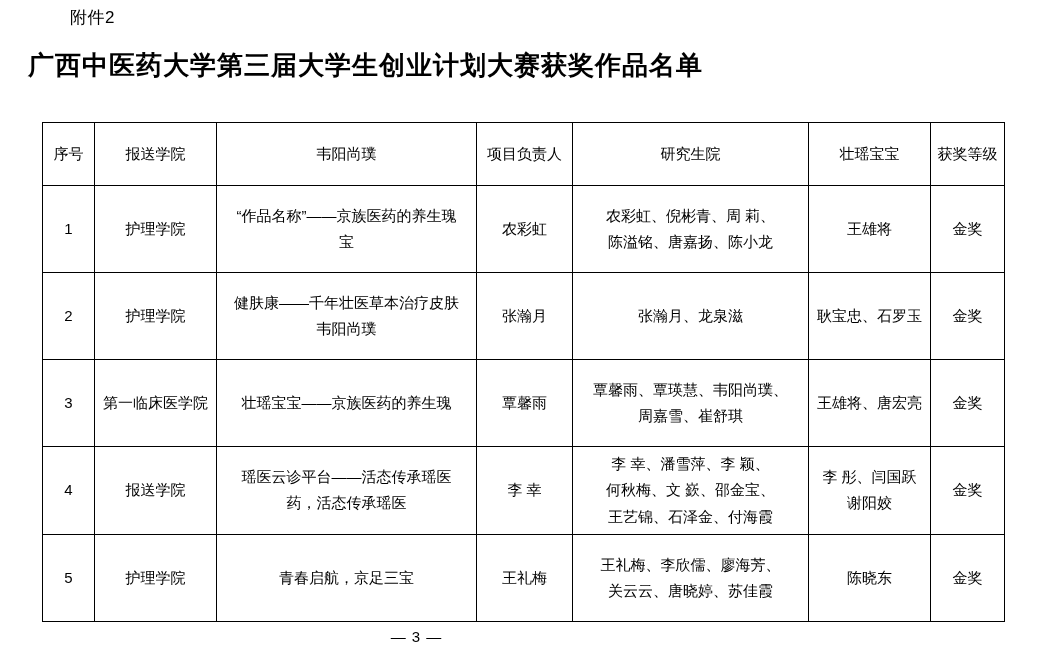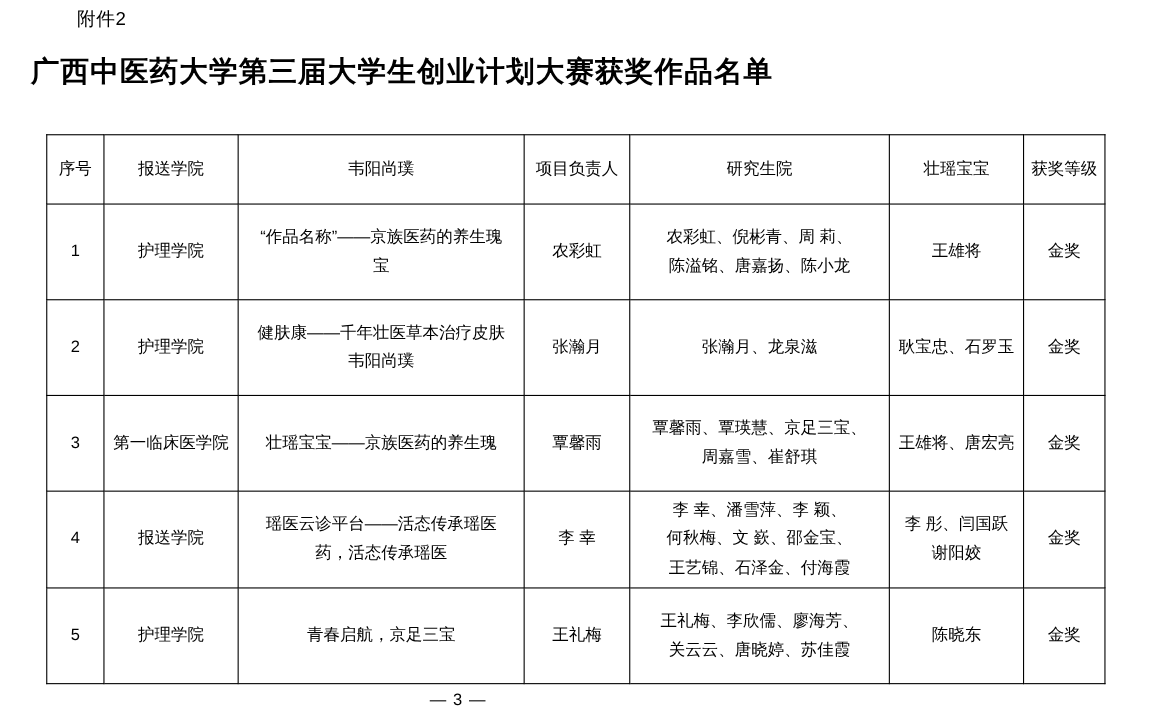--- a/index.html
+++ b/index.html
@@ -162,21 +162,21 @@
 
         <tr>
           <td>3</td>
           <td>第一临床医学院</td>
           <td class="cell-lines">
             <span>壮瑶宝宝——京族医药的养生瑰</span>
             <span></span>
           </td>
           <td>覃馨雨</td>
           <td class="cell-lines">
-            <span>覃馨雨、覃瑛慧、京足三宝、</span>
+            <span>覃馨雨、覃瑛慧、韦阳尚璞、</span>
             <span>周嘉雪、崔舒琪</span>
             <span></span>
           </td>
           <td class="cell-lines">
             <span>王雄将、唐宏亮</span>
             <span></span>
           </td>
           <td>金奖</td>
         </tr>
 

